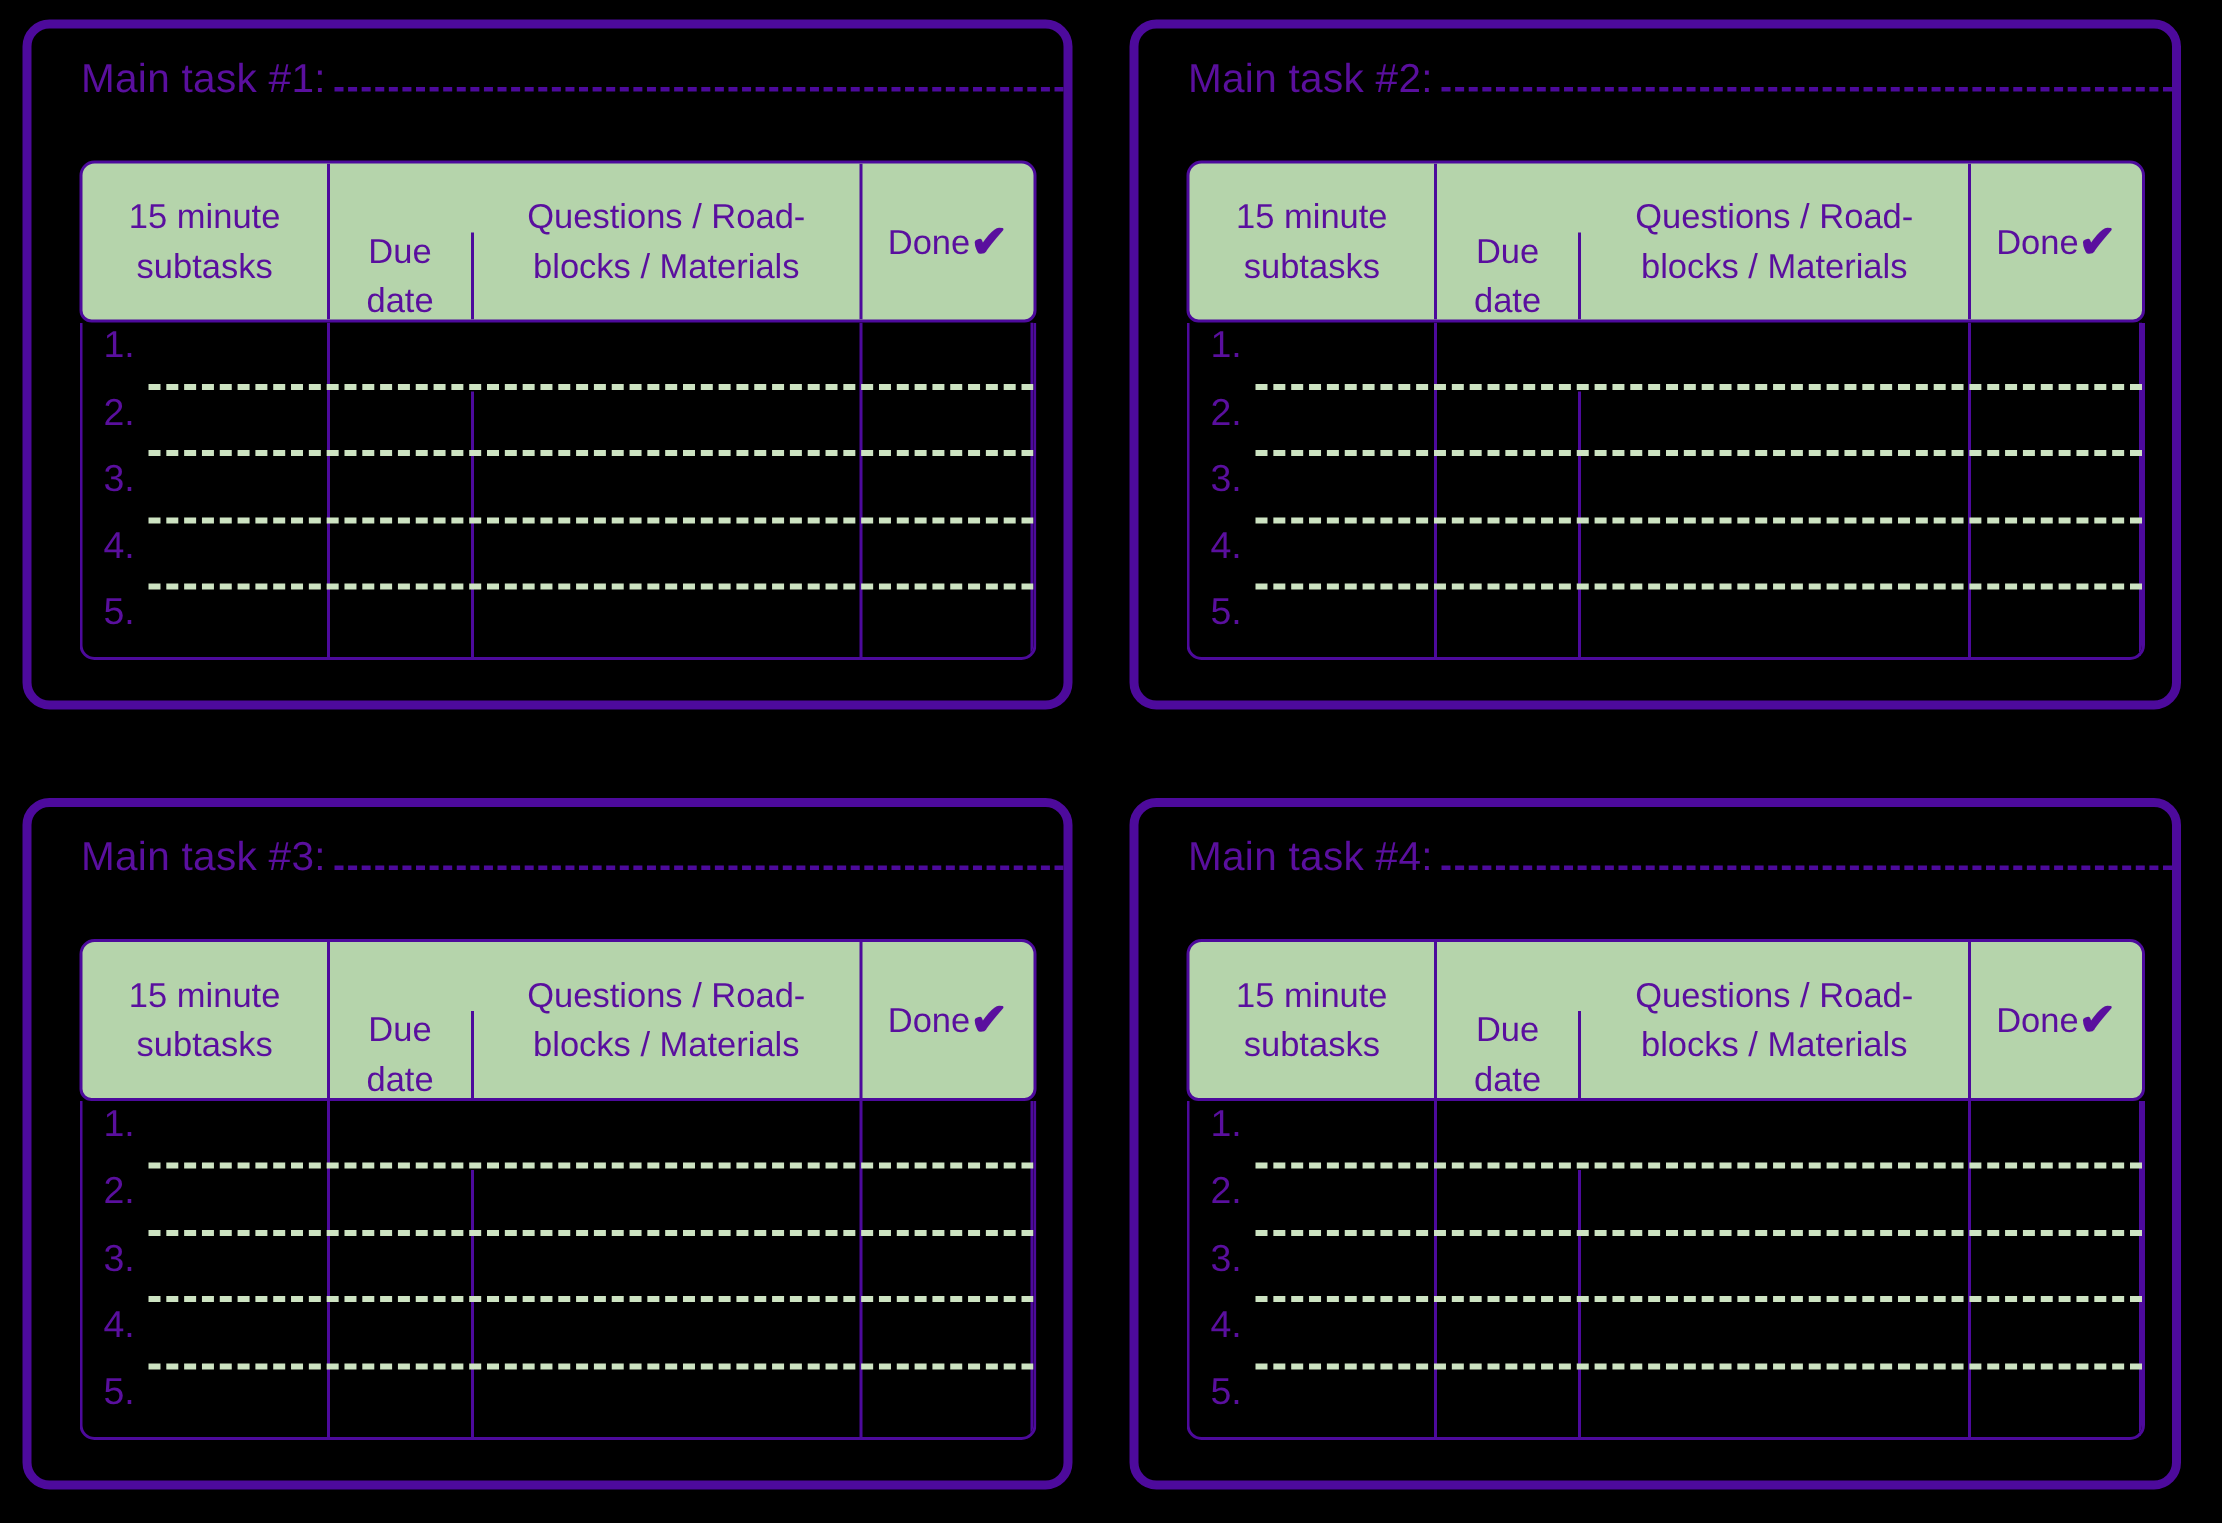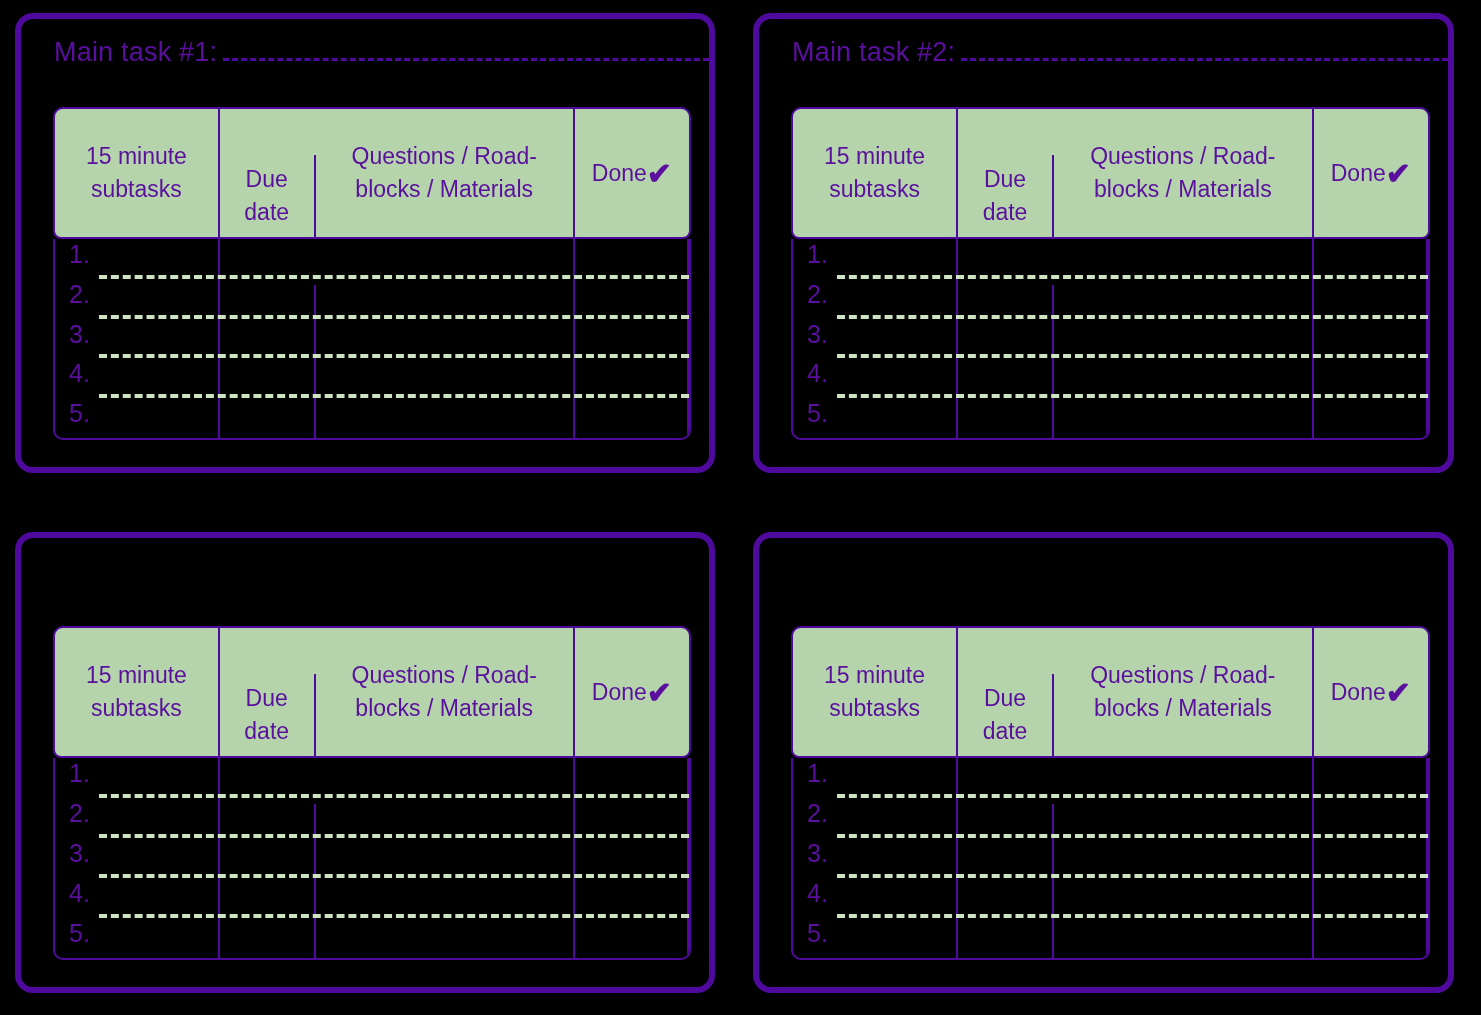--- a/index.html
+++ b/index.html
@@ -80,21 +80,21 @@
     display: flex;
     flex-direction: column;
   }
 
   .thead {
     display: flex;
     background: #b5d4ab;
     border: 2px solid #4d0a9c;
     border-radius: 10px 10px 8px 8px;
     box-sizing: border-box;
-    height: 132px;
+    height: 108px;
     overflow: hidden;
   }
   .th {
     display: flex;
     align-items: center;
     justify-content: center;
     text-align: center;
     color: #5a0f9e;
     font-size: 23px;
     line-height: 1.45;
@@ -261,20 +261,24 @@
                 <span class="row-num">5.</span>
               </div>
           </div>
         </div>
       </div>
     </div>
   </div>
 
   <div class="card-slot bottom">
     <div class="card">
+      <div class="title-row">
+        <span class="title-text">Main task #3:</span>
+        <span class="title-fill"></span>
+      </div>
       <div class="task-table">
         <div class="thead">
           <div class="th col-1">15 minute subtasks</div>
           <div class="th col-2">Due date</div>
           <div class="th col-3">Questions / Road- blocks / Materials</div>
           <div class="th col-4 done-cell">
             <span>Done</span>
             <span class="check-mark">✔</span>
           </div>
         </div>
@@ -304,20 +308,24 @@
                 <span class="row-num">5.</span>
               </div>
           </div>
         </div>
       </div>
     </div>
   </div>
 
   <div class="card-slot right bottom">
     <div class="card">
+      <div class="title-row">
+        <span class="title-text">Main task #4:</span>
+        <span class="title-fill"></span>
+      </div>
       <div class="task-table">
         <div class="thead">
           <div class="th col-1">15 minute subtasks</div>
           <div class="th col-2">Due date</div>
           <div class="th col-3">Questions / Road- blocks / Materials</div>
           <div class="th col-4 done-cell">
             <span>Done</span>
             <span class="check-mark">✔</span>
           </div>
         </div>

